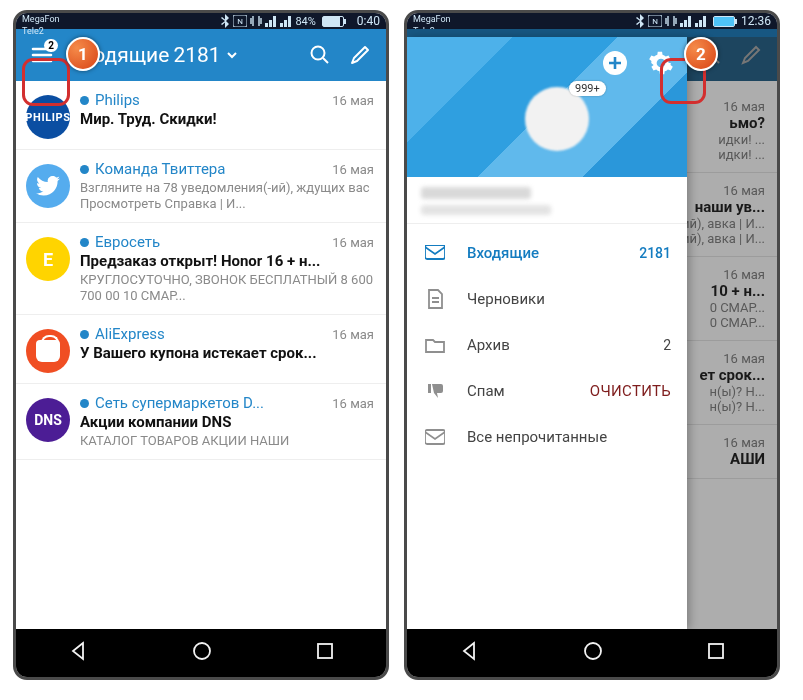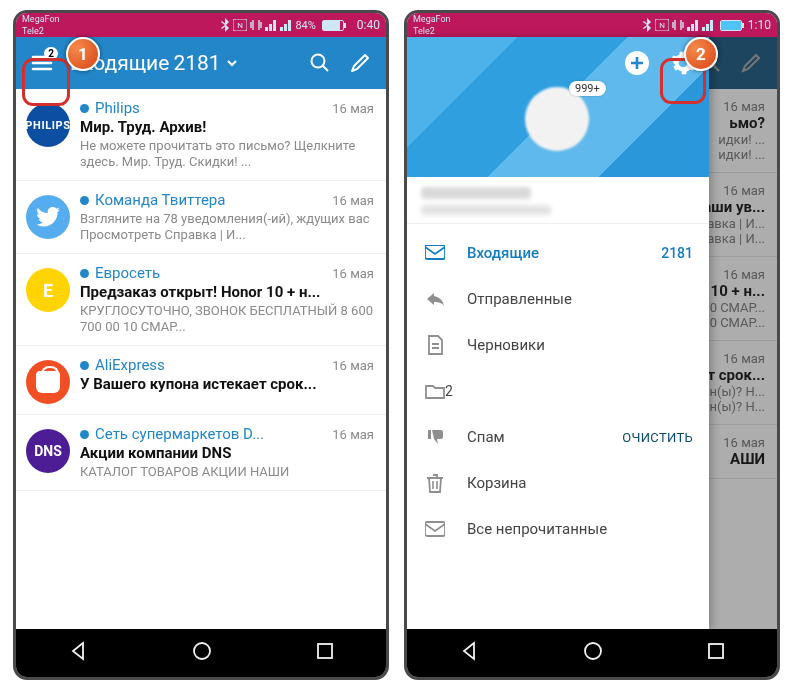--- a/index.html
+++ b/index.html
@@ -23,22 +23,22 @@
     border-radius: 14px;
     overflow: hidden;
     background: #fff;
     box-sizing: border-box;
   }
   .phone.left { left: 13px; }
   .phone.right { left: 404px; }
 
   
   .statusbar {
-    height: 24px;
-    background: #be185d;
+    height: 16px;
+    background: #0f172a;
     color: #cfe6f5;
     font-size: 11px;
     display: flex;
     align-items: center;
     padding: 0 6px;
     position: relative;
   }
   .sb-left { position:absolute; left:6px; top:0; line-height:12px; font-size:9px; }
   .sb-right { margin-left: auto; display:flex; align-items:center; gap:3px; }
   .sb-right svg { display:block; }
@@ -134,21 +134,21 @@
   .navbar svg { opacity:.95; }
 
   
   .dim {
     position:absolute; inset:0; background:rgba(40,40,40,.38);
     top:24px; bottom:48px;
   }
   .drawer {
     position:absolute;
     top:24px; left:0;
-    width:302px;
+    width:280px;
     bottom:48px;
     background:#fff;
     box-shadow: 3px 0 8px rgba(0,0,0,.25);
     display:flex; flex-direction:column;
     z-index:20;
   }
   .drawer-head{
     height:140px;
     background:
       linear-gradient(135deg,#4db1ea 0 25%,#2f9fe0 25% 50%,#60b9ec 50% 75%,#2a97da 75% 100%);
@@ -183,21 +183,21 @@
   .drawer ul{ list-style:none; padding:0; margin:6px 0 0; }
   .drawer li{
     display:flex; align-items:center;
     height:46px; padding:0 16px 0 18px;
     font-size:15px; color:#444;
   }
   .drawer li.active{ color:#147cc0; font-weight:500;}
   .drawer li .lbl{ margin-left:22px; flex:1;}
   .drawer li .cnt{ font-size:14px; }
   .drawer li.active .cnt{ color:#147cc0; }
-  .drawer li .clear{ color:#0c4a6e; font-size:13px; letter-spacing:.3px; }
+  .drawer li .clear{ color:#7f1d1d; font-size:15px; letter-spacing:.3px; }
   .di { width:20px; display:flex; justify-content:center; color:#8f8f8f; }
   .drawer li.active .di { color:#147cc0; }
 
   
   .bglist{
     position:absolute; top:76px; left:0; right:0; bottom:48px; overflow:hidden;
   }
   .bgitem{
     padding:10px 12px; border-bottom:1px solid #e4e4e4;
     text-align:right;
@@ -286,22 +286,21 @@
 
   <div class="list" id="leftlist">
         <div class="item">
           <div class="avatar av-philips">PHILIPS</div>
           <div class="body">
             <div class="line1">
               <span class="dot"></span>
               <span class="sender">Philips</span>
               <span class="date">16 мая</span>
             </div>
-            <div class="subject">Мир. Труд. Архив!</div>
-            <div class="snippet">Не можете прочитать это письмо? Щелкните здесь. Мир. Труд. Скидки! ...</div>
+            <div class="subject">Мир. Труд. Скидки!</div>
           </div>
         </div>
         <div class="item">
           <div class="avatar av-twitter">
             <svg width="24" height="20" viewBox="0 0 24 20">
               <path fill="#fff" d="M24 2.4a10 10 0 0 1-2.8.8A4.9 4.9 0 0 0 23.3.4a9.9 9.9 0 0 1-3.1 1.2A4.9 4.9 0 0 0 11.8 6a14 14 0 0 1-10-5.1 4.9 4.9 0 0 0 1.5 6.6A4.9 4.9 0 0 1 1 6.9v.1a4.9 4.9 0 0 0 4 4.8 5 5 0 0 1-2.2.1 4.9 4.9 0 0 0 4.6 3.4A9.9 9.9 0 0 1 0 17.3 14 14 0 0 0 7.6 19.5c9.1 0 14-7.5 14-14v-.6A10 10 0 0 0 24 2.4z"></path>
             </svg>
           </div>
           <div class="body">
             <div class="line1">
@@ -313,21 +312,21 @@
           </div>
         </div>
         <div class="item">
           <div class="avatar av-euroset">Е</div>
           <div class="body">
             <div class="line1">
               <span class="dot"></span>
               <span class="sender">Евросеть</span>
               <span class="date">16 мая</span>
             </div>
-            <div class="subject">Предзаказ открыт! Honor 10 + н...</div>
+            <div class="subject">Предзаказ открыт! Honor 16 + н...</div>
             <div class="snippet">КРУГЛОСУТОЧНО, ЗВОНОК БЕСПЛАТНЫЙ 8 600 700 00 10 СМАР...</div>
           </div>
         </div>
         <div class="item">
           <div class="avatar av-ali">
             <span class="bag"></span>
           </div>
           <div class="body">
             <div class="line1">
               <span class="dot"></span>
@@ -388,21 +387,21 @@
           </svg>
       <svg width="12" height="12">
             <path d="M0 12h3V8H0zM4 12h3V5H4zM8 12h3V1H8z" fill="#cfe6f5"></path>
           </svg>
       <svg width="12" height="12">
             <path d="M0 12h3V8H0zM4 12h3V5H4zM8 12h3V1H8z" fill="#cfe6f5"></path>
           </svg>
       <span class="batt" style="border-color:#cfe6f5">
             <i style="width:100%;background:#4fc3f7"></i>
           </span>
-      <span style="font-size:12px;">1:10</span>
+      <span style="font-size:12px;">12:36</span>
     </div>
   </div>
 
   <div class="appbar dimmed">
     <div style="flex:1"></div>
     <div class="iconbtn">
           <svg width="22" height="22">
             <circle cx="9" cy="9" r="6.5" fill="none" stroke="#fff" stroke-width="2"></circle>
             <path d="M14 14l5 5" stroke="#fff" stroke-width="2"></path>
           </svg>
@@ -470,66 +469,50 @@
     <ul id="folders">
           <li class="active">
             <span class="di">
               <svg width="20" height="16">
                 <rect x="0" y="0" width="20" height="14" rx="2" fill="none" stroke="currentColor" stroke-width="1.8"></rect>
                 <path d="M0 2l10 7L20 2" fill="none" stroke="currentColor" stroke-width="1.8"></path>
               </svg>
             </span>
             <span class="lbl">Входящие</span>
             <span class="cnt">2181</span>
-          </li>
-          <li>
-            <span class="di">
-              <svg width="20" height="16">
-                <path d="M9 2L2 8l7 6V11c5 0 8 1 10 4-1-6-5-9-10-10V2z" fill="currentColor"></path>
-              </svg>
-            </span>
-            <span class="lbl">Отправленные</span>
           </li>
           <li>
             <span class="di">
               <svg width="18" height="20">
                 <path d="M3 1h9l4 4v14H3z" fill="none" stroke="currentColor" stroke-width="1.8"></path>
                 <path d="M6 9h7M6 13h7" stroke="currentColor" stroke-width="1.8"></path>
               </svg>
             </span>
             <span class="lbl">Черновики</span>
           </li>
           <li>
             <span class="di">
               <svg width="20" height="16">
                 <path d="M1 3h7l2 2h9v10H1z" fill="none" stroke="currentColor" stroke-width="1.8"></path>
               </svg>
             </span>
+            <span class="lbl">Архив</span>
             <span class="cnt">2</span>
           </li>
           <li>
             <span class="di">
               <svg width="20" height="18">
                 <path d="M3 2h3v9H3zM7 2h9a2 2 0 0 1 2 2v5a2 2 0 0 1-2 2h-4l1 5-4-5z" fill="currentColor"></path>
               </svg>
             </span>
             <span class="lbl">Спам</span>
             <span class="clear">ОЧИСТИТЬ</span>
           </li>
           <li>
             <span class="di">
-              <svg width="18" height="20">
-                <path d="M3 5h12l-1 14H4zM1 5h16M7 2h4v3" fill="none" stroke="currentColor" stroke-width="1.8"></path>
-                <path d="M7 8v8M11 8v8" stroke="currentColor" stroke-width="1.6"></path>
-              </svg>
-            </span>
-            <span class="lbl">Корзина</span>
-          </li>
-          <li>
-            <span class="di">
               <svg width="20" height="16">
                 <rect width="20" height="14" y="1" rx="2" fill="none" stroke="currentColor" stroke-width="1.8"></rect>
                 <path d="M0 3l10 7L20 3" fill="none" stroke="currentColor" stroke-width="1.8"></path>
               </svg>
             </span>
             <span class="lbl">Все непрочитанные</span>
           </li>
         </ul>
   </div>
 

